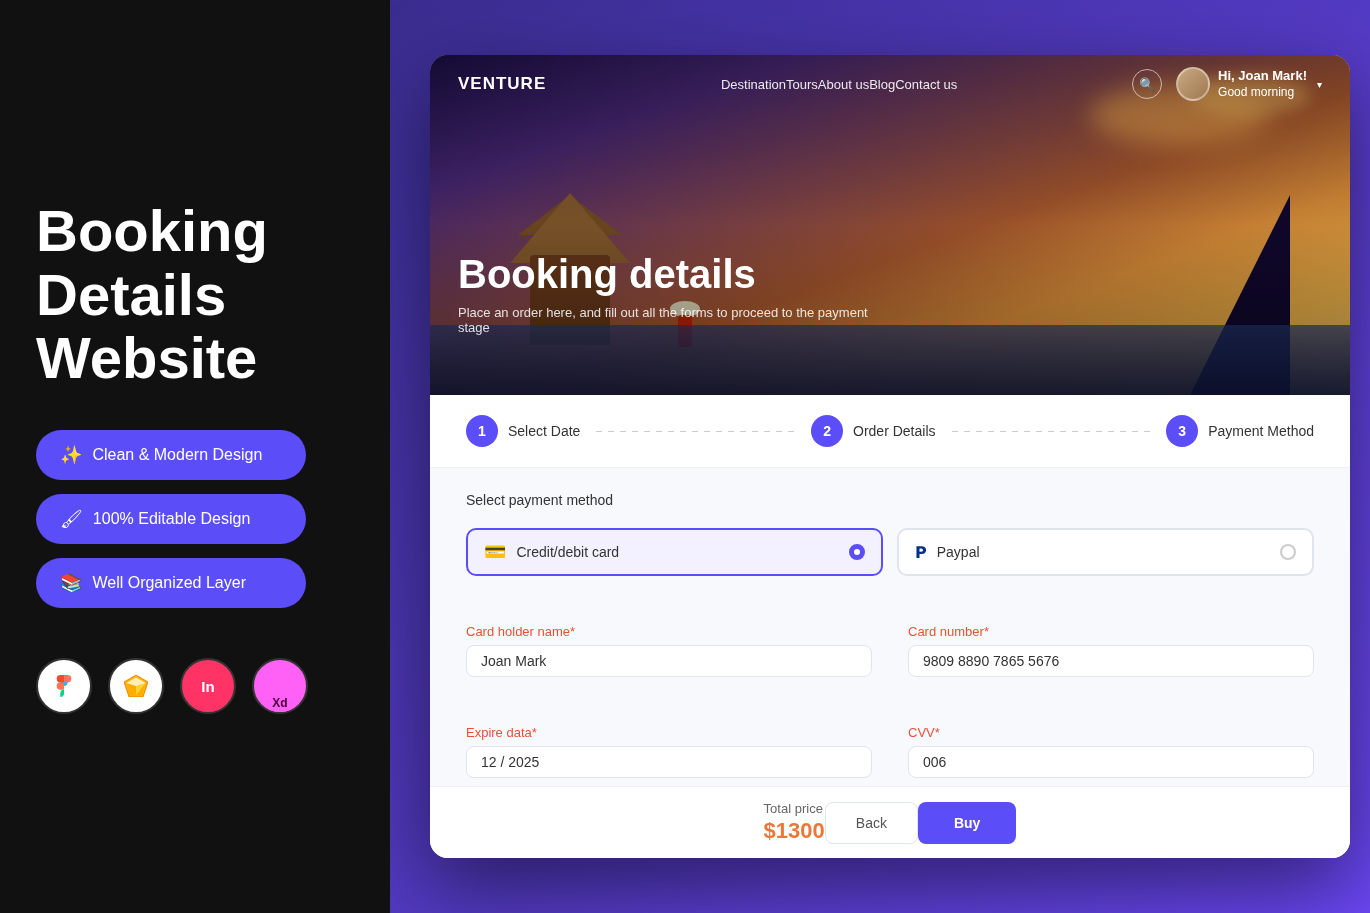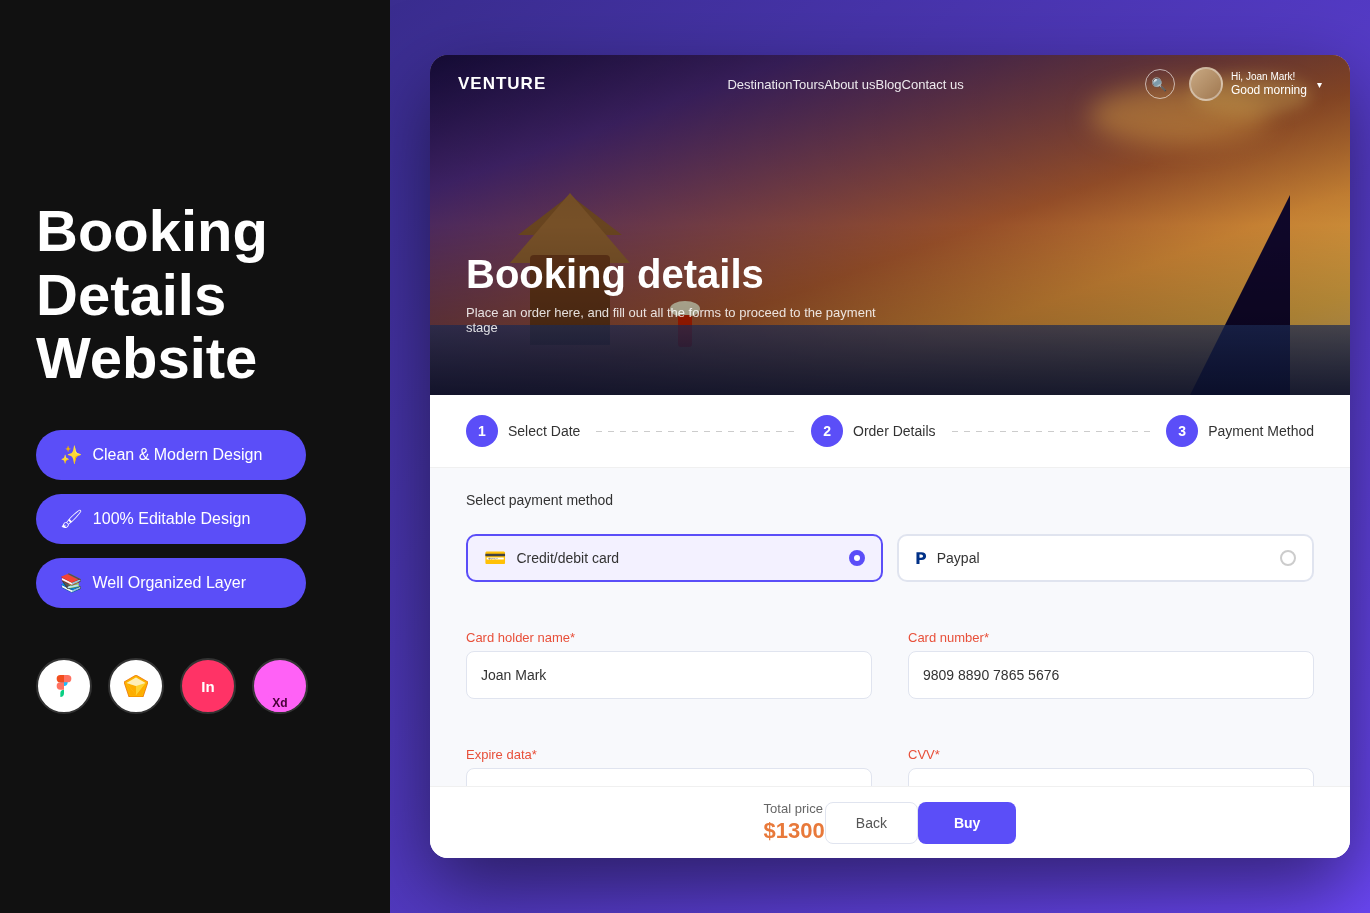--- a/index.html
+++ b/index.html
@@ -253,27 +253,27 @@
       width: 34px; height: 34px;
       border-radius: 50%;
       background: linear-gradient(135deg, #c8a882, #a07850);
       border: 2px solid rgba(255,255,255,0.4);
     }
     .nav-user-text {
       color: #fff;
       font-size: 12px;
       line-height: 1.3;
     }
-    .nav-user-name { font-weight: 400; font-size: 10px; }
+    .nav-user-name { font-weight: 700; font-size: 13px; }
     .nav-chevron { color: #fff; font-size: 10px; margin-left: 2px; }
 
     
     .hero-text {
       position: absolute;
-      bottom: 60px; left: 36px;
+      bottom: 60px; left: 28px;
       z-index: 5;
     }
     .hero-heading {
       font-size: 40px;
       font-weight: 800;
       color: #fff;
       margin-bottom: 8px;
     }
     .hero-sub {
       font-size: 13px;
@@ -322,21 +322,21 @@
     
     .form-area {
       flex: 1;
       background: #f8f9fc;
       padding: 24px 36px 20px;
       overflow: hidden;
     }
     .payment-select-label {
       font-size: 14px;
       color: #333;
-      margin-bottom: 26px;
+      margin-bottom: 20px;
       font-weight: 500;
     }
     .payment-methods {
       display: flex;
       gap: 14px;
       margin-bottom: 20px;
     }
     .payment-method-card {
       flex: 1;
       height: 48px;
@@ -393,21 +393,21 @@
       flex-direction: column;
       gap: 6px;
     }
     .form-label {
       font-size: 13px;
       color: #555;
       font-weight: 500;
     }
     .form-label span { color: #e8503a; }
     .form-input {
-      height: 48px;
+      height: 32px;
       border-radius: 8px;
       border: 1.5px solid #e0e4ef;
       background: #fff;
       padding: 0 14px;
       font-size: 14px;
       color: #333;
       outline: none;
     }
 
     

